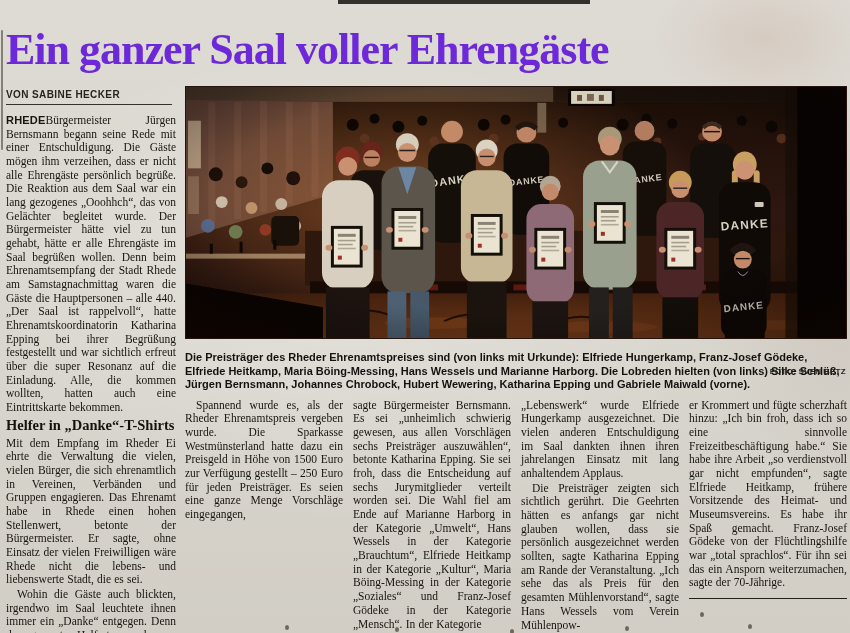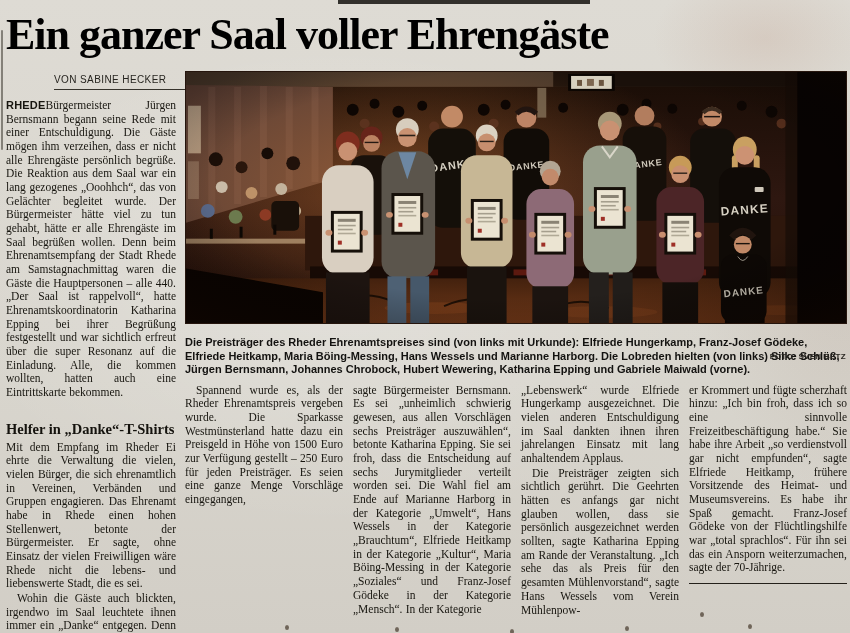--- a/index.html
+++ b/index.html
@@ -15,46 +15,46 @@
   .page { position:absolute; inset:0; padding:0 3px; }
 
   .artifact-topbar { position:absolute; top:0; left:338px; width:252px; height:4px;
     background:#14120e; opacity:.85; }
   .artifact-leftline { position:absolute; left:1px; top:30px; width:2px; height:120px;
     background:#3a362e; opacity:.55; border-radius:2px; }
   .speck { position:absolute; width:4px; height:5px; border-radius:50%;
     background:#3b2c1f; opacity:.65; }
 
   .headline {
-    margin:13px 0 0 3px; font-size:44px; line-height:1.02; font-weight:700;
-    letter-spacing:-1px; color:#000000; font-family:"Liberation Serif", serif;
+    margin:28px 0 0 3px; font-size:44px; line-height:1.02; font-weight:700;
+    letter-spacing:-1px; color:#6d28d9; font-family:"Liberation Serif", serif;
   }
   .lede {
     margin:13px 0 0 3px; font-size:17px; font-weight:700; line-height:1.24;
     color:#20201e; letter-spacing:-0.2px;
   }
   .lede div { white-space:nowrap; }
 
   .content { display:flex; gap:9px; margin:12px 0 0 3px; }
   .col-first { width:170px; flex:0 0 auto; }
   .main-col { flex:1 1 auto; min-width:0; }
 
   .byline {
-    font-family:"Liberation Sans", sans-serif; font-size:10px; font-weight:400;
+    font-family:"Liberation Sans", sans-serif; font-size:10px; font-weight:700;
     letter-spacing:.4px; color:#26241f; width:166px;
-    border-bottom:1.5px solid #35322b; padding:3px 0 4px 0; margin-bottom:9px;margin-left:48px;
+    border-bottom:1.5px solid #35322b; padding:3px 0 4px 0; margin-bottom:9px;
   }
 
   .body-p { font-size:11.5px; line-height:1.19; text-align:justify; margin:0;
     hyphens:auto; -webkit-hyphens:auto; word-spacing:0.3px; color:#17150f; }
   .body-p + .body-p { margin-top:1px; }
   .indent { text-indent:11px; }
   .loc { font-family:"Liberation Sans", sans-serif; font-size:11px; font-weight:700;
     letter-spacing:.2px; }
-  .subhead { font-size:14.5px; font-weight:700; margin:21px 0 3px 0; color:#14120d;
+  .subhead { font-size:14.5px; font-weight:700; margin:2px 0 3px 0; color:#14120d;
     font-family:"Liberation Serif", serif; }
 
   .photo { height:253px; position:relative; overflow:hidden; background:#24110a;
     box-sizing:border-box; border:1px solid rgba(40,30,20,.35); }
   .photo svg { display:block; width:100%; height:100%; }
 
   .caption { margin-top:12px; position:relative;
     font-family:"Liberation Sans", sans-serif; font-size:11px; font-weight:700;
     line-height:1.24; color:#131210; }
   .credit { position:absolute; right:1px; bottom:15px; font-size:8px;

